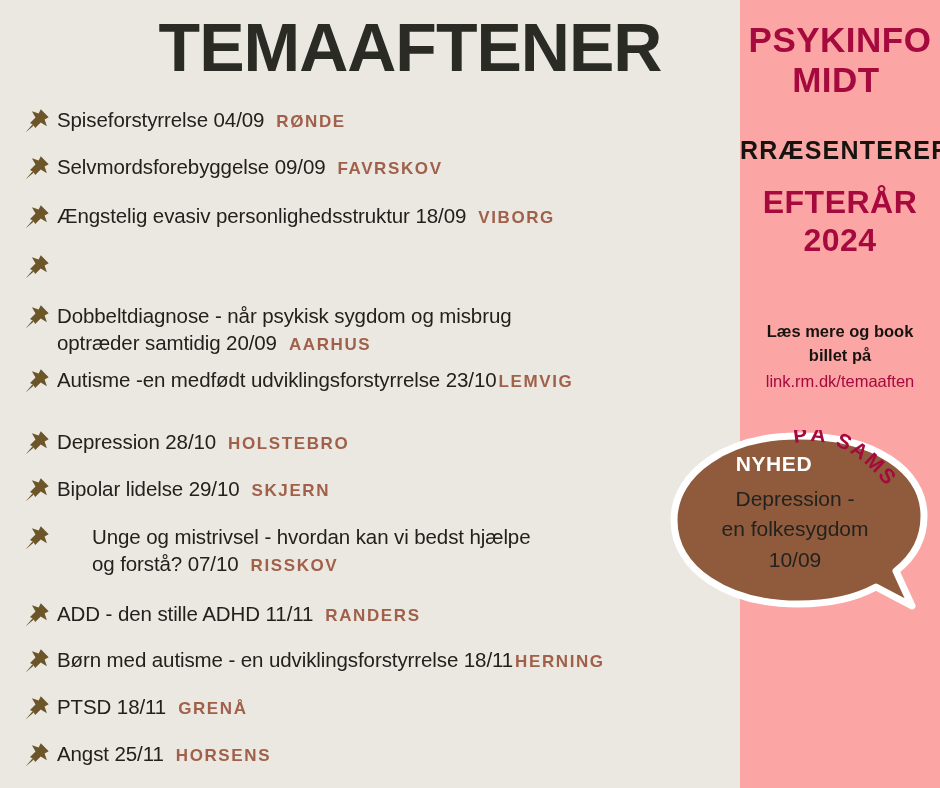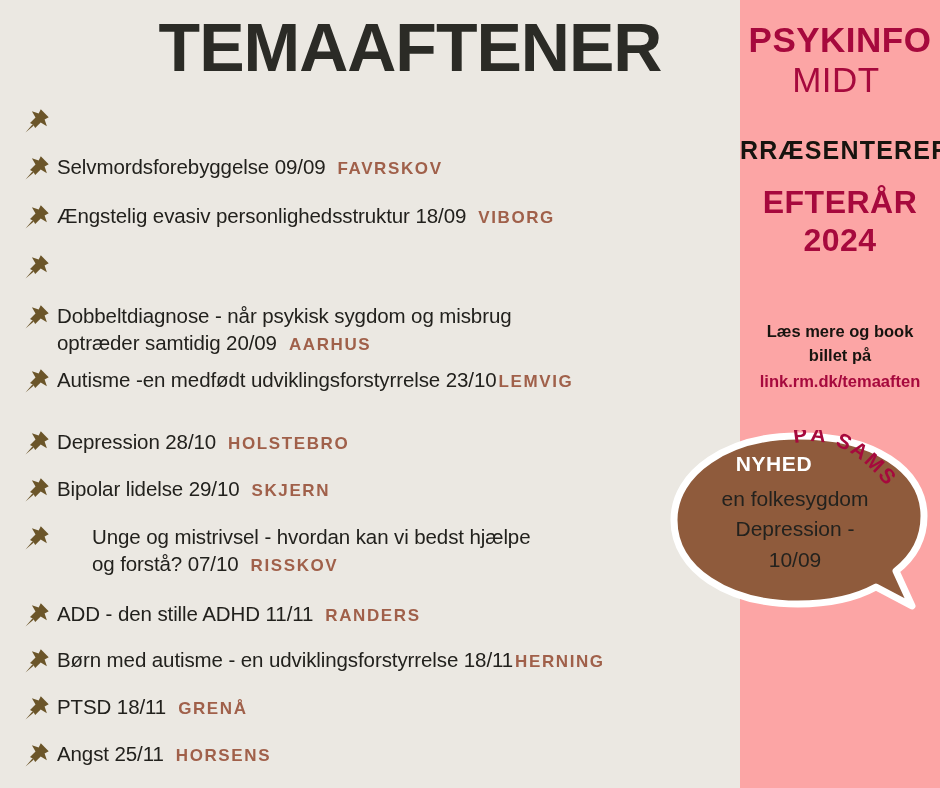--- a/index.html
+++ b/index.html
@@ -36,21 +36,21 @@
     letter-spacing: 0.5px;
     color: #a6093d;
     line-height: 1.05;
   }
   #brand-line2 {
     position: absolute;
     top: 62px;
     left: 0;
     right: 8px;
     font-size: 35px;
-    font-weight: normal;
+    font-weight: bold;
     letter-spacing: 0.5px;
     color: #a6093d;
     line-height: 1.05;
   }
   #presents {
     position: absolute;
     top: 136px;
     left: 0;
     right: 0;
     font-size: 25px;
@@ -88,21 +88,21 @@
     font-size: 16.5px;
     font-weight: bold;
     color: #17140f;
     line-height: 1.45;
   }
   #booking-link {
     display: block;
     margin-top: 2px;
     color: #a6093d;
     font-size: 16.5px;
-    font-weight: bold;
+    font-weight: normal;
     white-space: nowrap;
   }
 
   
   #title {
     position: absolute;
     top: 8px;
     left: 0;
     width: 820px;
     text-align: center;
@@ -225,20 +225,21 @@
   </div>
 
   <div id="title">TEMAAFTENER</div>
 
   <div id="events">
 
     <div class="event-row" style="top:0px;">
       <svg class="pin-icon" viewBox="0 0 26 26">
           <path d="M16.8 1.3 L24.7 9.2 L20.6 11.4 L22.9 18.2 L16.7 14.6 L11.2 20.1 L8.8 16.0 L1.5 24.6 L10.1 17.3 L6.0 14.9 L11.5 9.4 L7.9 3.2 L14.7 5.5 Z" fill="#6b5529"></path>
         </svg>
+      <div class="event-text"><span>Spiseforstyrrelse 04/09</span><span class="city">RØNDE</span></div>
     </div>
 
     <div class="event-row" style="top:47px;">
       <svg class="pin-icon" viewBox="0 0 26 26">
           <path d="M16.8 1.3 L24.7 9.2 L20.6 11.4 L22.9 18.2 L16.7 14.6 L11.2 20.1 L8.8 16.0 L1.5 24.6 L10.1 17.3 L6.0 14.9 L11.5 9.4 L7.9 3.2 L14.7 5.5 Z" fill="#6b5529"></path>
         </svg>
       <div class="event-text"><span>Selvmordsforebyggelse 09/09</span><span class="city">FAVRSKOV</span></div>
     </div>
 
     <div class="event-row" style="top:96px;">
@@ -324,22 +325,22 @@
       <path d="M12 96
                C12 48 66 12 136 12
                C212 12 262 46 262 92
                C262 114 252 133 234 147
                L250 182 L214 163
                C192 175 166 180 136 180
                C66 180 12 146 12 96 Z" fill="#8f5b3c" stroke="#ffffff" stroke-width="7" stroke-linejoin="round"></path>
     </svg>
     <div id="bubble-text">
       <span id="bubble-nyhed">NYHED</span>
+      <span class="bubble-line">Depression -</span>
       <span class="bubble-line">en folkesygdom</span>
-      <span class="bubble-line">Depression -</span>
       <span class="bubble-line">10/09</span>
     </div>
     <svg id="samso" viewBox="0 0 150 80">
       <defs>
         <path id="samso-arc" d="M8,14 Q58,0 104,58" fill="none"></path>
       </defs>
       <text><textPath href="#samso-arc" startOffset="2%" id="samso-textpath">PÅ SAMSØ</textPath></text>
     </svg>
   </div>
 

